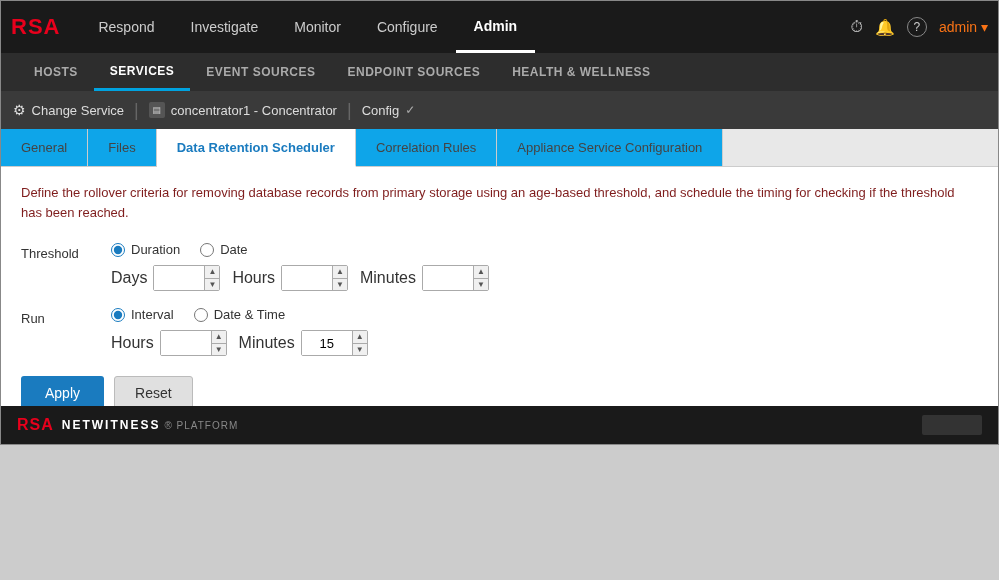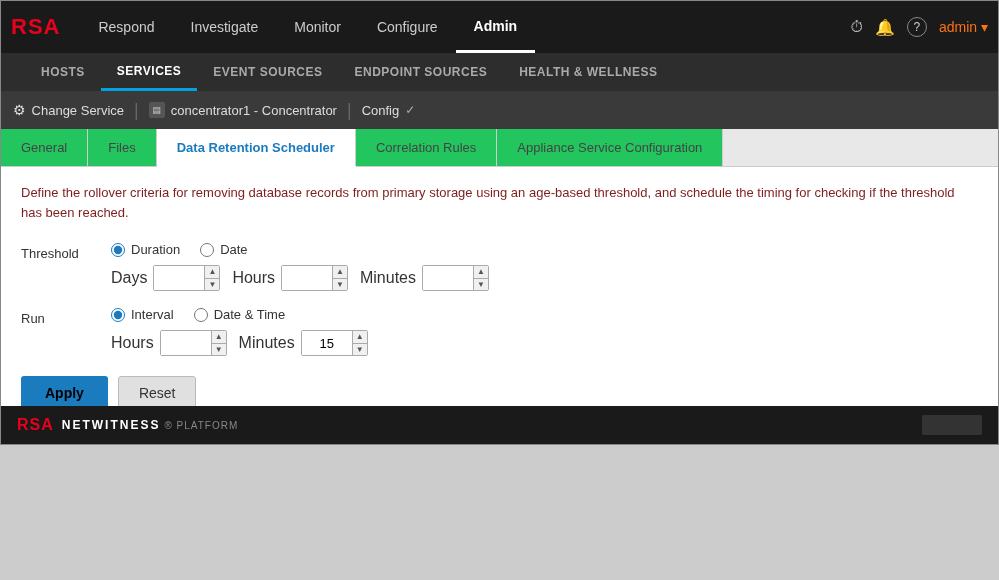--- a/index.html
+++ b/index.html
@@ -68,21 +68,21 @@
       font-size: 14px;
       cursor: pointer;
     }
 
     
     .sub-nav {
       background: #2d2d2d;
       display: flex;
       align-items: center;
       height: 38px;
-      padding: 0 24px;
+      padding: 0 17px;
       flex-shrink: 0;
     }
     .sub-nav-item {
       color: #aaa;
       font-size: 12px;
       font-weight: bold;
       padding: 0 16px;
       height: 38px;
       display: flex;
       align-items: center;
@@ -146,21 +146,21 @@
       flex-shrink: 0;
     }
     .tab {
       padding: 0 20px;
       display: flex;
       align-items: center;
       font-size: 13px;
       color: #444;
       cursor: pointer;
       border-right: 1px solid #ccc;
-      background: #22c55e;
+      background: #0ea5e9;
     }
     .tab.active {
       background: white;
       color: #1a7bbf;
       font-weight: bold;
       border-bottom: 2px solid white;
       margin-bottom: -1px;
     }
 
     
@@ -265,25 +265,25 @@
     .spinner-arrow:first-child { border-bottom: 1px solid #aaa; }
 
     
     .button-row {
       display: flex;
       gap: 10px;
       margin-top: 20px;
     }
     .btn-apply {
       background: #1a7bbf;
-      color: #000000;
+      color: #ffffff;
       border: none;
       padding: 8px 24px;
       font-size: 14px;
-      font-weight: bold;
+      font-weight: normal;
       cursor: pointer;
       border-radius: 3px;
     }
     .btn-reset {
       background: #e0e0e0;
       color: #333;
       border: 1px solid #bbb;
       padding: 8px 20px;
       font-size: 14px;
       cursor: pointer;

